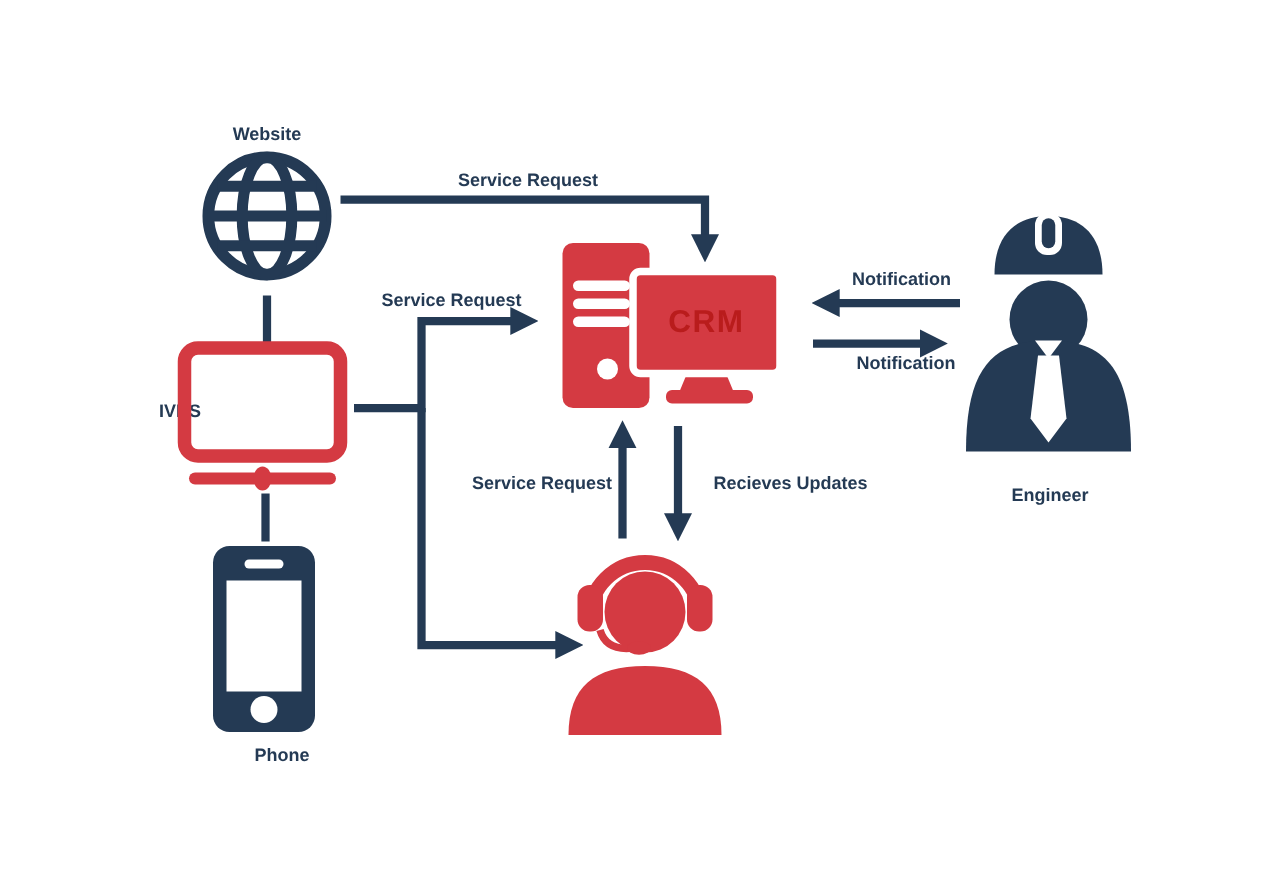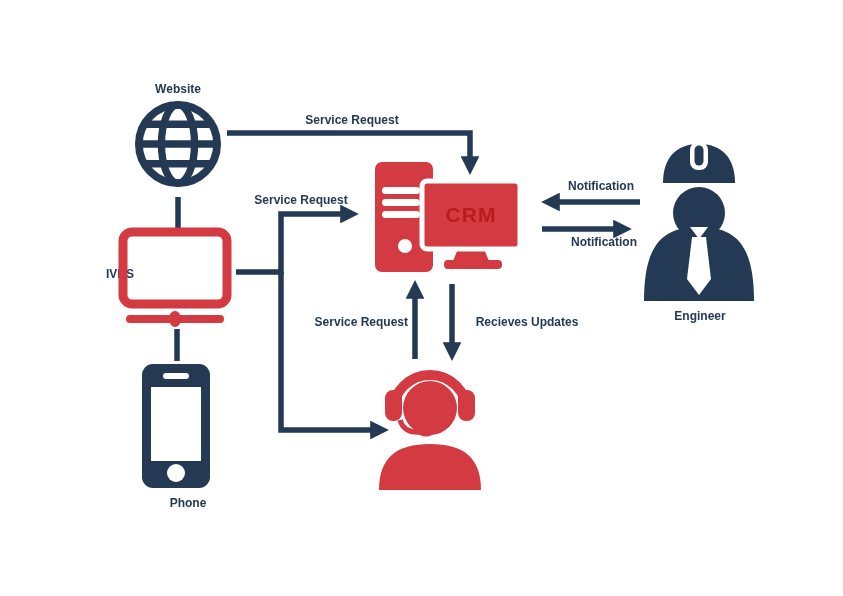--- a/index.html
+++ b/index.html
@@ -87,21 +87,21 @@
   <svg class="abs" style="left:372px;top:320px" width="115" height="126" viewBox="0 0 115 126">
     <path d="M21 48 A37 37 0 0 1 95 48" class="stroke-red" stroke-width="10"></path>
     <rect x="13" y="26" width="17" height="31" rx="8" class="fill-red"></rect>
     <rect x="86" y="26" width="17" height="31" rx="8" class="fill-red"></rect>
     <circle cx="58" cy="44" r="27" class="fill-red"></circle>
     <path d="M28 56 Q32 70 50 68" class="stroke-red" stroke-width="5"></path>
     <ellipse cx="54" cy="68" rx="8" ry="4.5" class="fill-red"></ellipse>
     <path d="M7 126 C7 94 24 80 58 80 C92 80 109 94 109 126 Z" class="fill-red"></path>
   </svg>
 
-  <div class="lbl" style="left:660px;top:265px;width:80px">Engineer</div>
+  <div class="lbl" style="left:660px;top:279px;width:80px">Engineer</div>
   <svg class="abs" style="left:642px;top:97px" width="114" height="164" viewBox="0 0 114 164">
     <path d="M21 42 C21 16 35 3 57 3 C79 3 93 16 93 42 L93 42 L21 42 Z" class="fill-navy"></path>
     <rect x="48" y="1" width="18" height="28" rx="8" class="fill-white"></rect>
     <rect x="52.5" y="4.5" width="9" height="20" rx="4.5" class="fill-navy"></rect>
     <circle cx="57" cy="72" r="26" class="fill-navy"></circle>
     <path d="M2 160 C2 104 20 86 57 86 C94 86 112 104 112 160 Z" class="fill-navy"></path>
     <polygon points="48,86 66,86 57,98" class="fill-white"></polygon>
     <polygon points="50,96 64,96 69,138 57,154 45,138" class="fill-white"></polygon>
   </svg>
 

